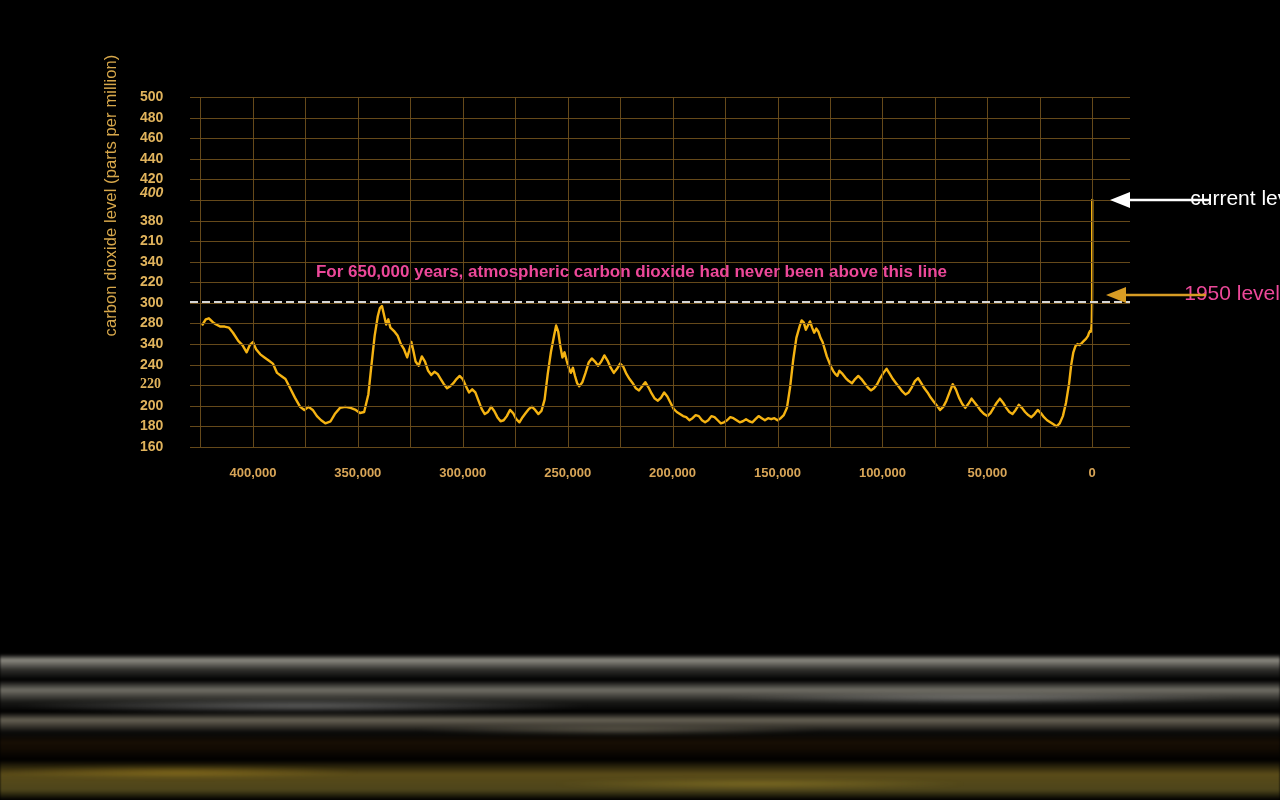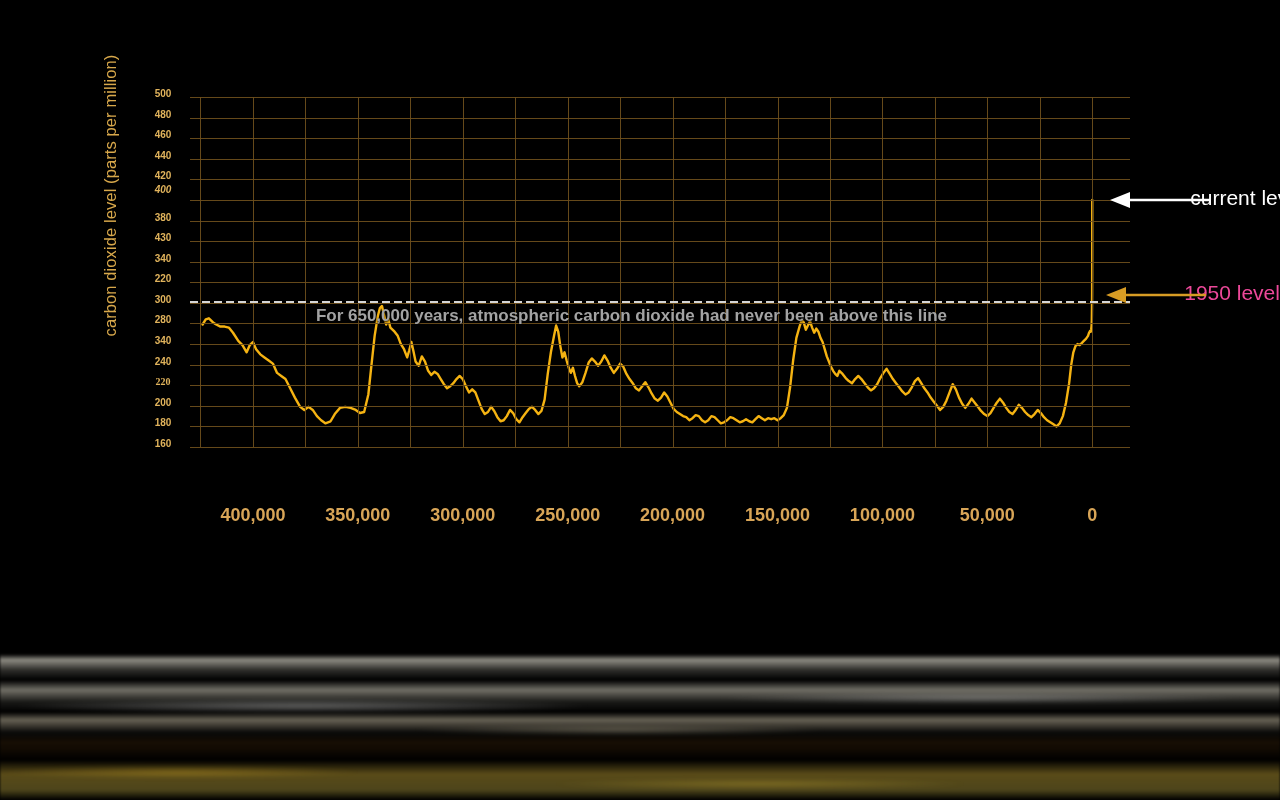--- a/index.html
+++ b/index.html
@@ -61,28 +61,28 @@
     white-space:nowrap;
   }
   .xlabel{
     position:absolute;left:190px;top:502px;width:830px;text-align:center;
     color:#b08a4c;font-size:18px;
   }
   .plot{position:absolute;left:190px;top:97px;width:940px;height:350px;}
   .grid-line-h{position:absolute;left:0;width:940px;height:1px;background:#6e4f1c;opacity:.92;}
   .grid-line-v{position:absolute;top:0;width:1px;height:350px;background:#6e4f1c;opacity:.92;}
   .ytick{
-    position:absolute;right:0;width:46px;text-align:center;
-    color:#e0b35c;font-size:10px;font-weight:bold;
+    position:absolute;right:0;width:46px;text-align:left;
+    color:#e0b35c;font-size:14px;font-weight:bold;
     transform:translateY(-9px);
   }
   .ytick-holder{position:absolute;left:140px;top:97px;width:46px;height:350px;}
   .xtick{
-    position:absolute;top:0;color:#d8a557;font-size:18px;font-weight:bold;
-    transform:translateX(-50%);white-space:nowrap;margin-top:40px;
+    position:absolute;top:0;color:#d8a557;font-size:13px;font-weight:bold;
+    transform:translateX(-50%);white-space:nowrap;
   }
   .xtick-holder{position:absolute;left:190px;top:465px;width:940px;height:22px;}
 
   .dashline{
     position:absolute;left:0;width:940px;height:2px;
     background:repeating-linear-gradient(to right,
       #d6d6d6 0px,#d6d6d6 8px, rgba(0,0,0,0) 8px, rgba(0,0,0,0) 12px);
   }
   .annot{
     position:absolute;color:#f0c13b;font-size:17px;font-weight:bold;
@@ -111,21 +111,21 @@
     <div class="ylabel">carbon dioxide level (parts per million)</div>
 
     <div class="ytick-holder" id="yticks">
         <div class="ytick" style="top: 0px;">500</div>
         <div class="ytick" style="top: 20.5882px;">480</div>
         <div class="ytick" style="top: 41.1765px;">460</div>
         <div class="ytick" style="top: 61.7647px;">440</div>
         <div class="ytick" style="top: 82.3529px;">420</div>
         <div class="ytick" style="top: 96px; font-style: italic;">400</div>
         <div class="ytick" style="top: 123.529px;">380</div>
-        <div class="ytick" style="top: 144.118px;">430</div>
+        <div class="ytick" style="top: 144.118px;">210</div>
         <div class="ytick" style="top: 164.706px;">340</div>
         <div class="ytick" style="top: 185.294px;">220</div>
         <div class="ytick" style="top: 205.882px;">300</div>
         <div class="ytick" style="top: 226.471px;">280</div>
         <div class="ytick" style="top: 247.059px;">340</div>
         <div class="ytick" style="top: 267.647px;">240</div>
         <div class="ytick" style="top: 288.235px; font-family: Liberation Serif, serif;">220</div>
         <div class="ytick" style="top: 308.824px;">200</div>
         <div class="ytick" style="top: 329.412px;">180</div>
         <div class="ytick" style="top: 350px;">160</div>
@@ -165,21 +165,21 @@
         <div class="grid-line-v" style="left: 482.589px;"></div>
         <div class="grid-line-v" style="left: 535.045px;"></div>
         <div class="grid-line-v" style="left: 587.5px;"></div>
         <div class="grid-line-v" style="left: 639.955px;"></div>
         <div class="grid-line-v" style="left: 692.411px;"></div>
         <div class="grid-line-v" style="left: 744.866px;"></div>
         <div class="grid-line-v" style="left: 797.321px;"></div>
         <div class="grid-line-v" style="left: 849.777px;"></div>
         <div class="grid-line-v" style="left: 902.232px;"></div>
         <div class="dashline" style="top: 203.824px;"></div>
-        <div class="annot" style="left: 125.893px; top: 165px; color: #a3a3a3; margin-top: 44px;">For 650,000 years, atmospheric carbon dioxide had never been above this line</div>
+        <div class="annot" style="left: 125.893px; top: 165px; color: #ec4899;">For 650,000 years, atmospheric carbon dioxide had never been above this line</div>
       </div>
 
     <div class="xtick-holder" id="xticks">
         <div class="xtick" style="left: 62.9464px;">400,000</div>
         <div class="xtick" style="left: 167.857px;">350,000</div>
         <div class="xtick" style="left: 272.768px;">300,000</div>
         <div class="xtick" style="left: 377.679px;">250,000</div>
         <div class="xtick" style="left: 482.589px;">200,000</div>
         <div class="xtick" style="left: 587.5px;">150,000</div>
         <div class="xtick" style="left: 692.411px;">100,000</div>

